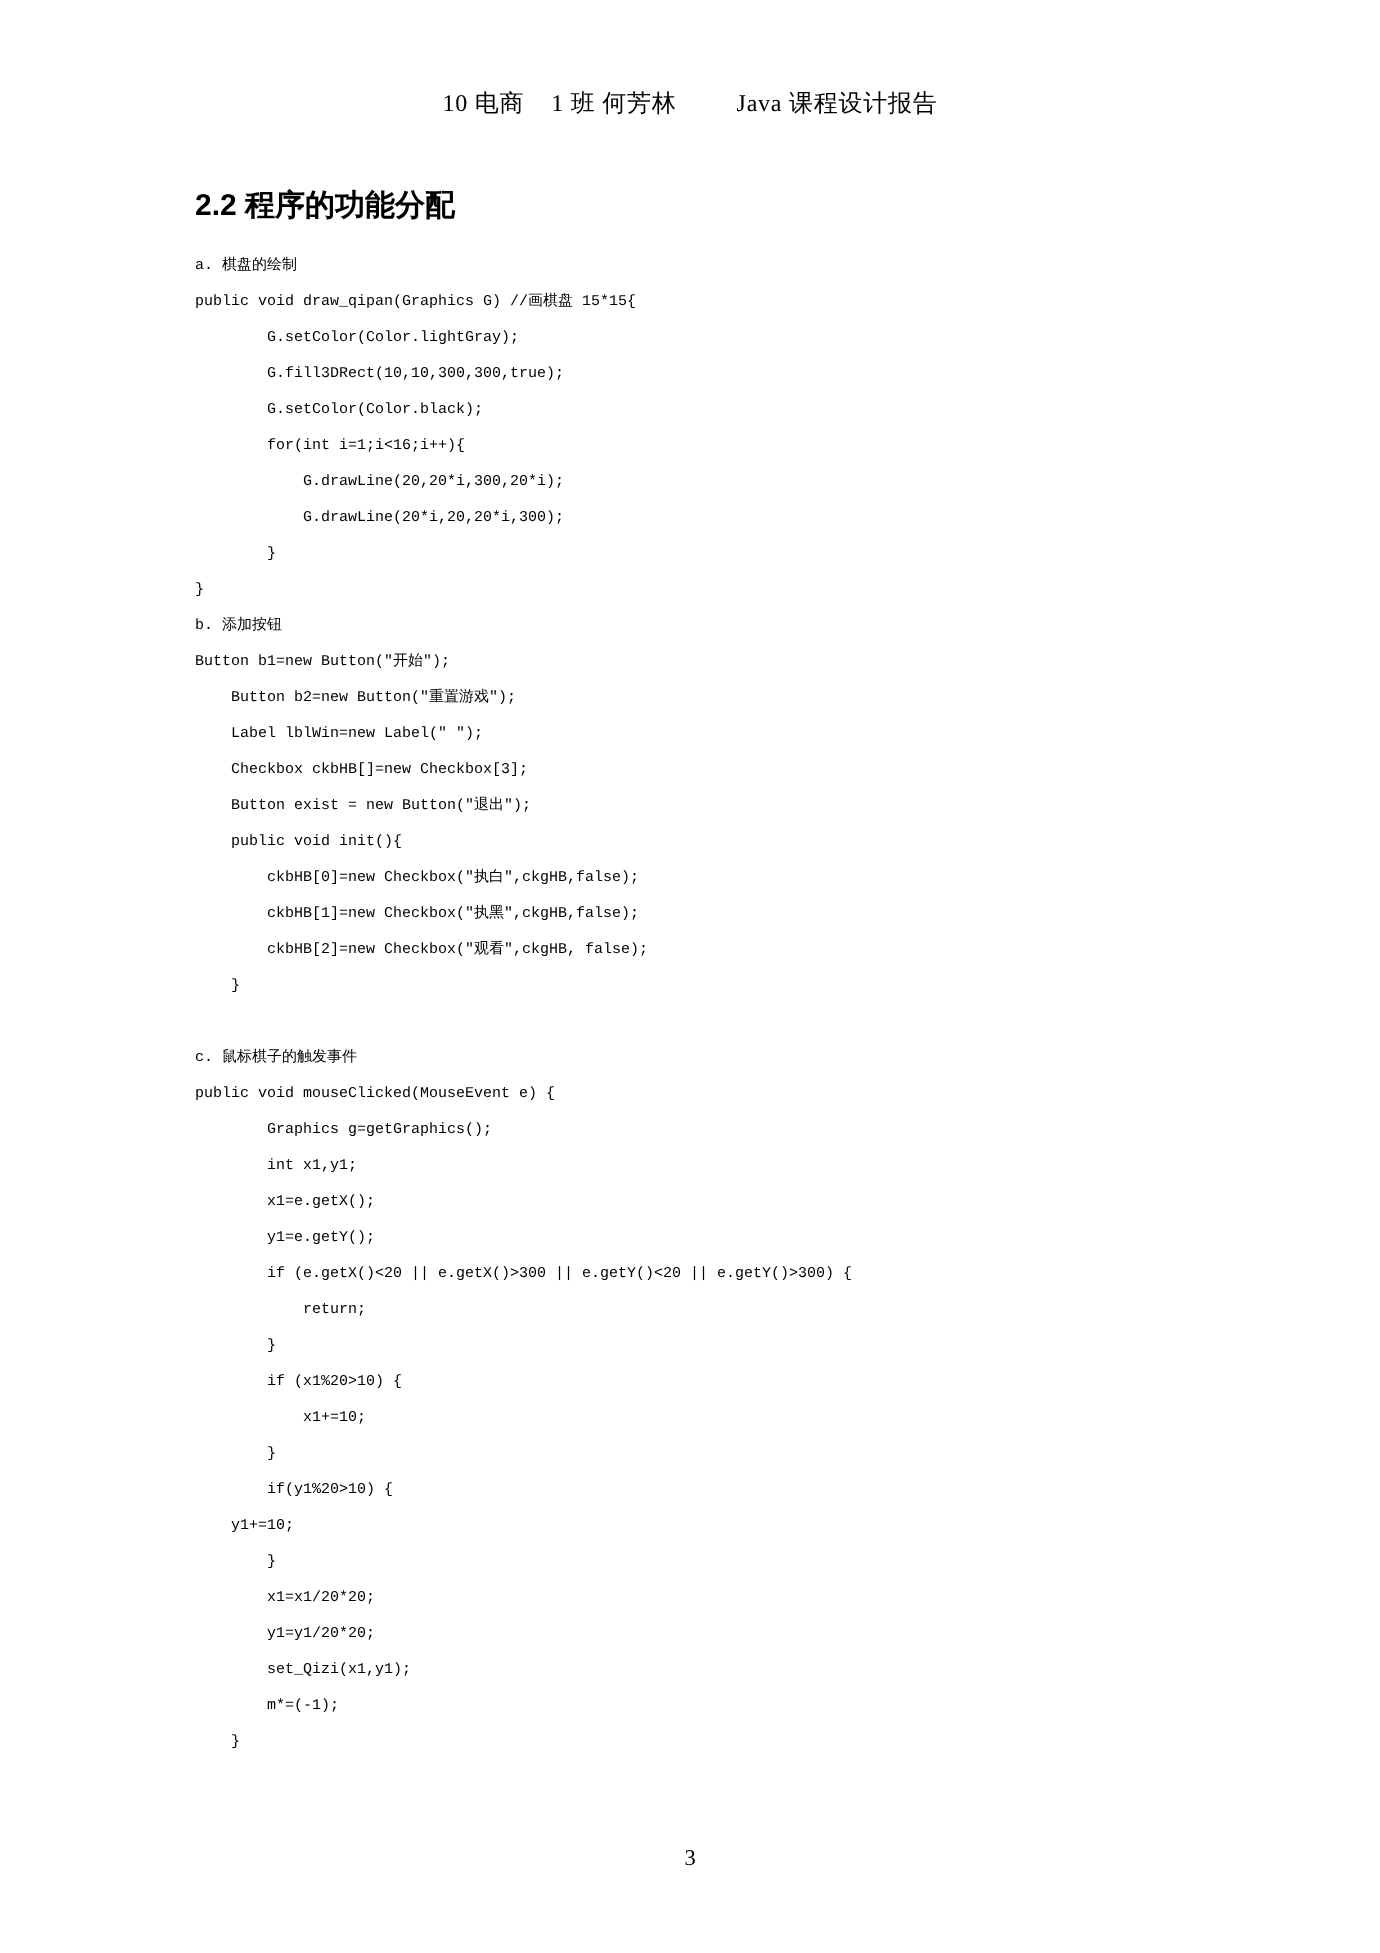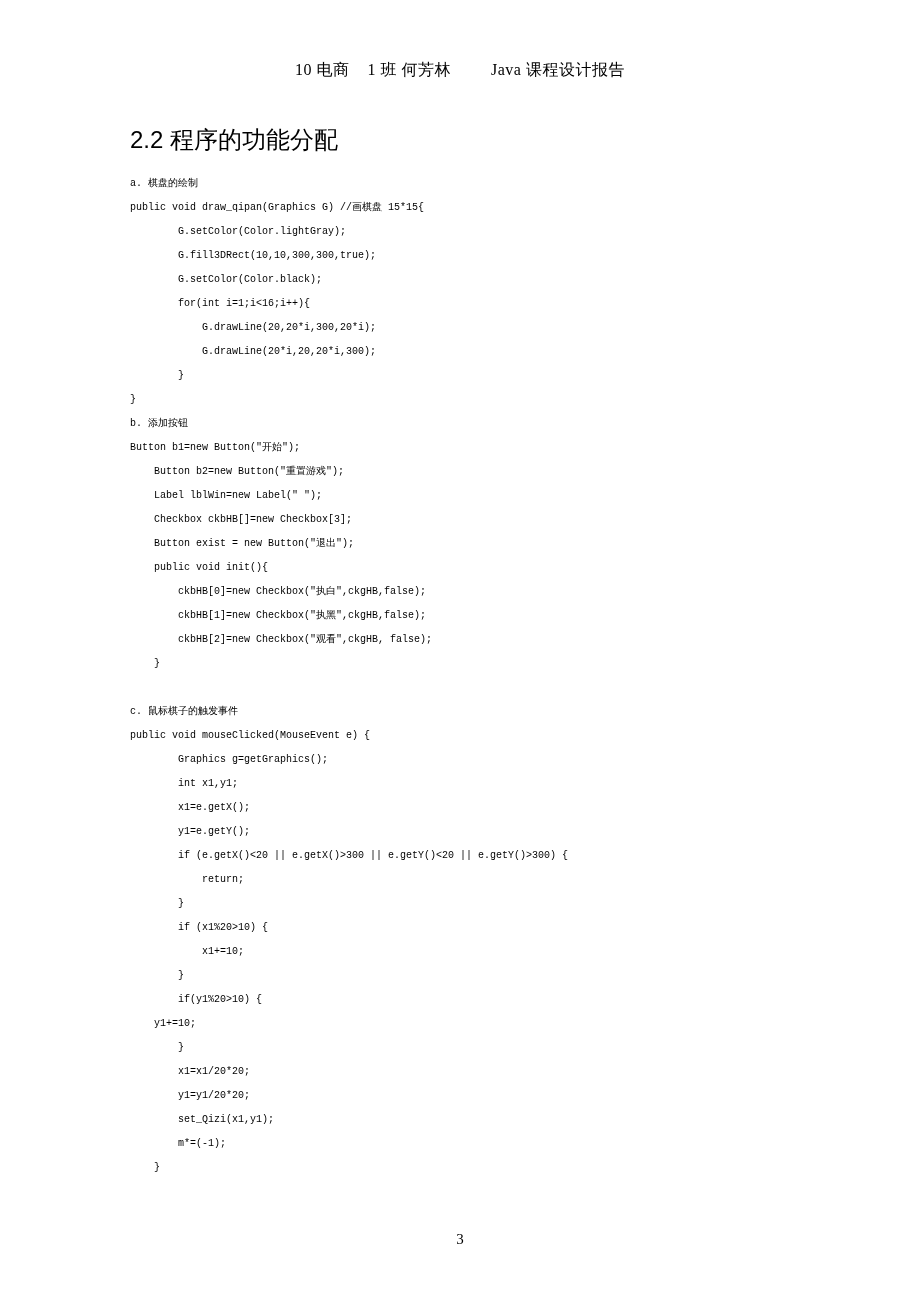--- a/index.html
+++ b/index.html
@@ -20,22 +20,22 @@
   .header {
     text-align: center;
     font-size: 16px;
     margin-bottom: 40px;
     letter-spacing: 0.5px;
   }
   .header .gap { display:inline-block; width:18px; }
   .header .gap2 { display:inline-block; width:40px; }
   h2 {
     font-family: "SimHei", "黑体", sans-serif;
-    font-size: 24px;
-    font-weight: normal;
+    font-size: 20px;
+    font-weight: bold;
     margin: 0 0 14px 0;
   }
   .body {
     font-size: 10px;
     line-height: 24px;
     font-family: "NSimSun", "SimSun", "Courier New", monospace;
     white-space: pre;
   }
   .footer {
     position: absolute;

